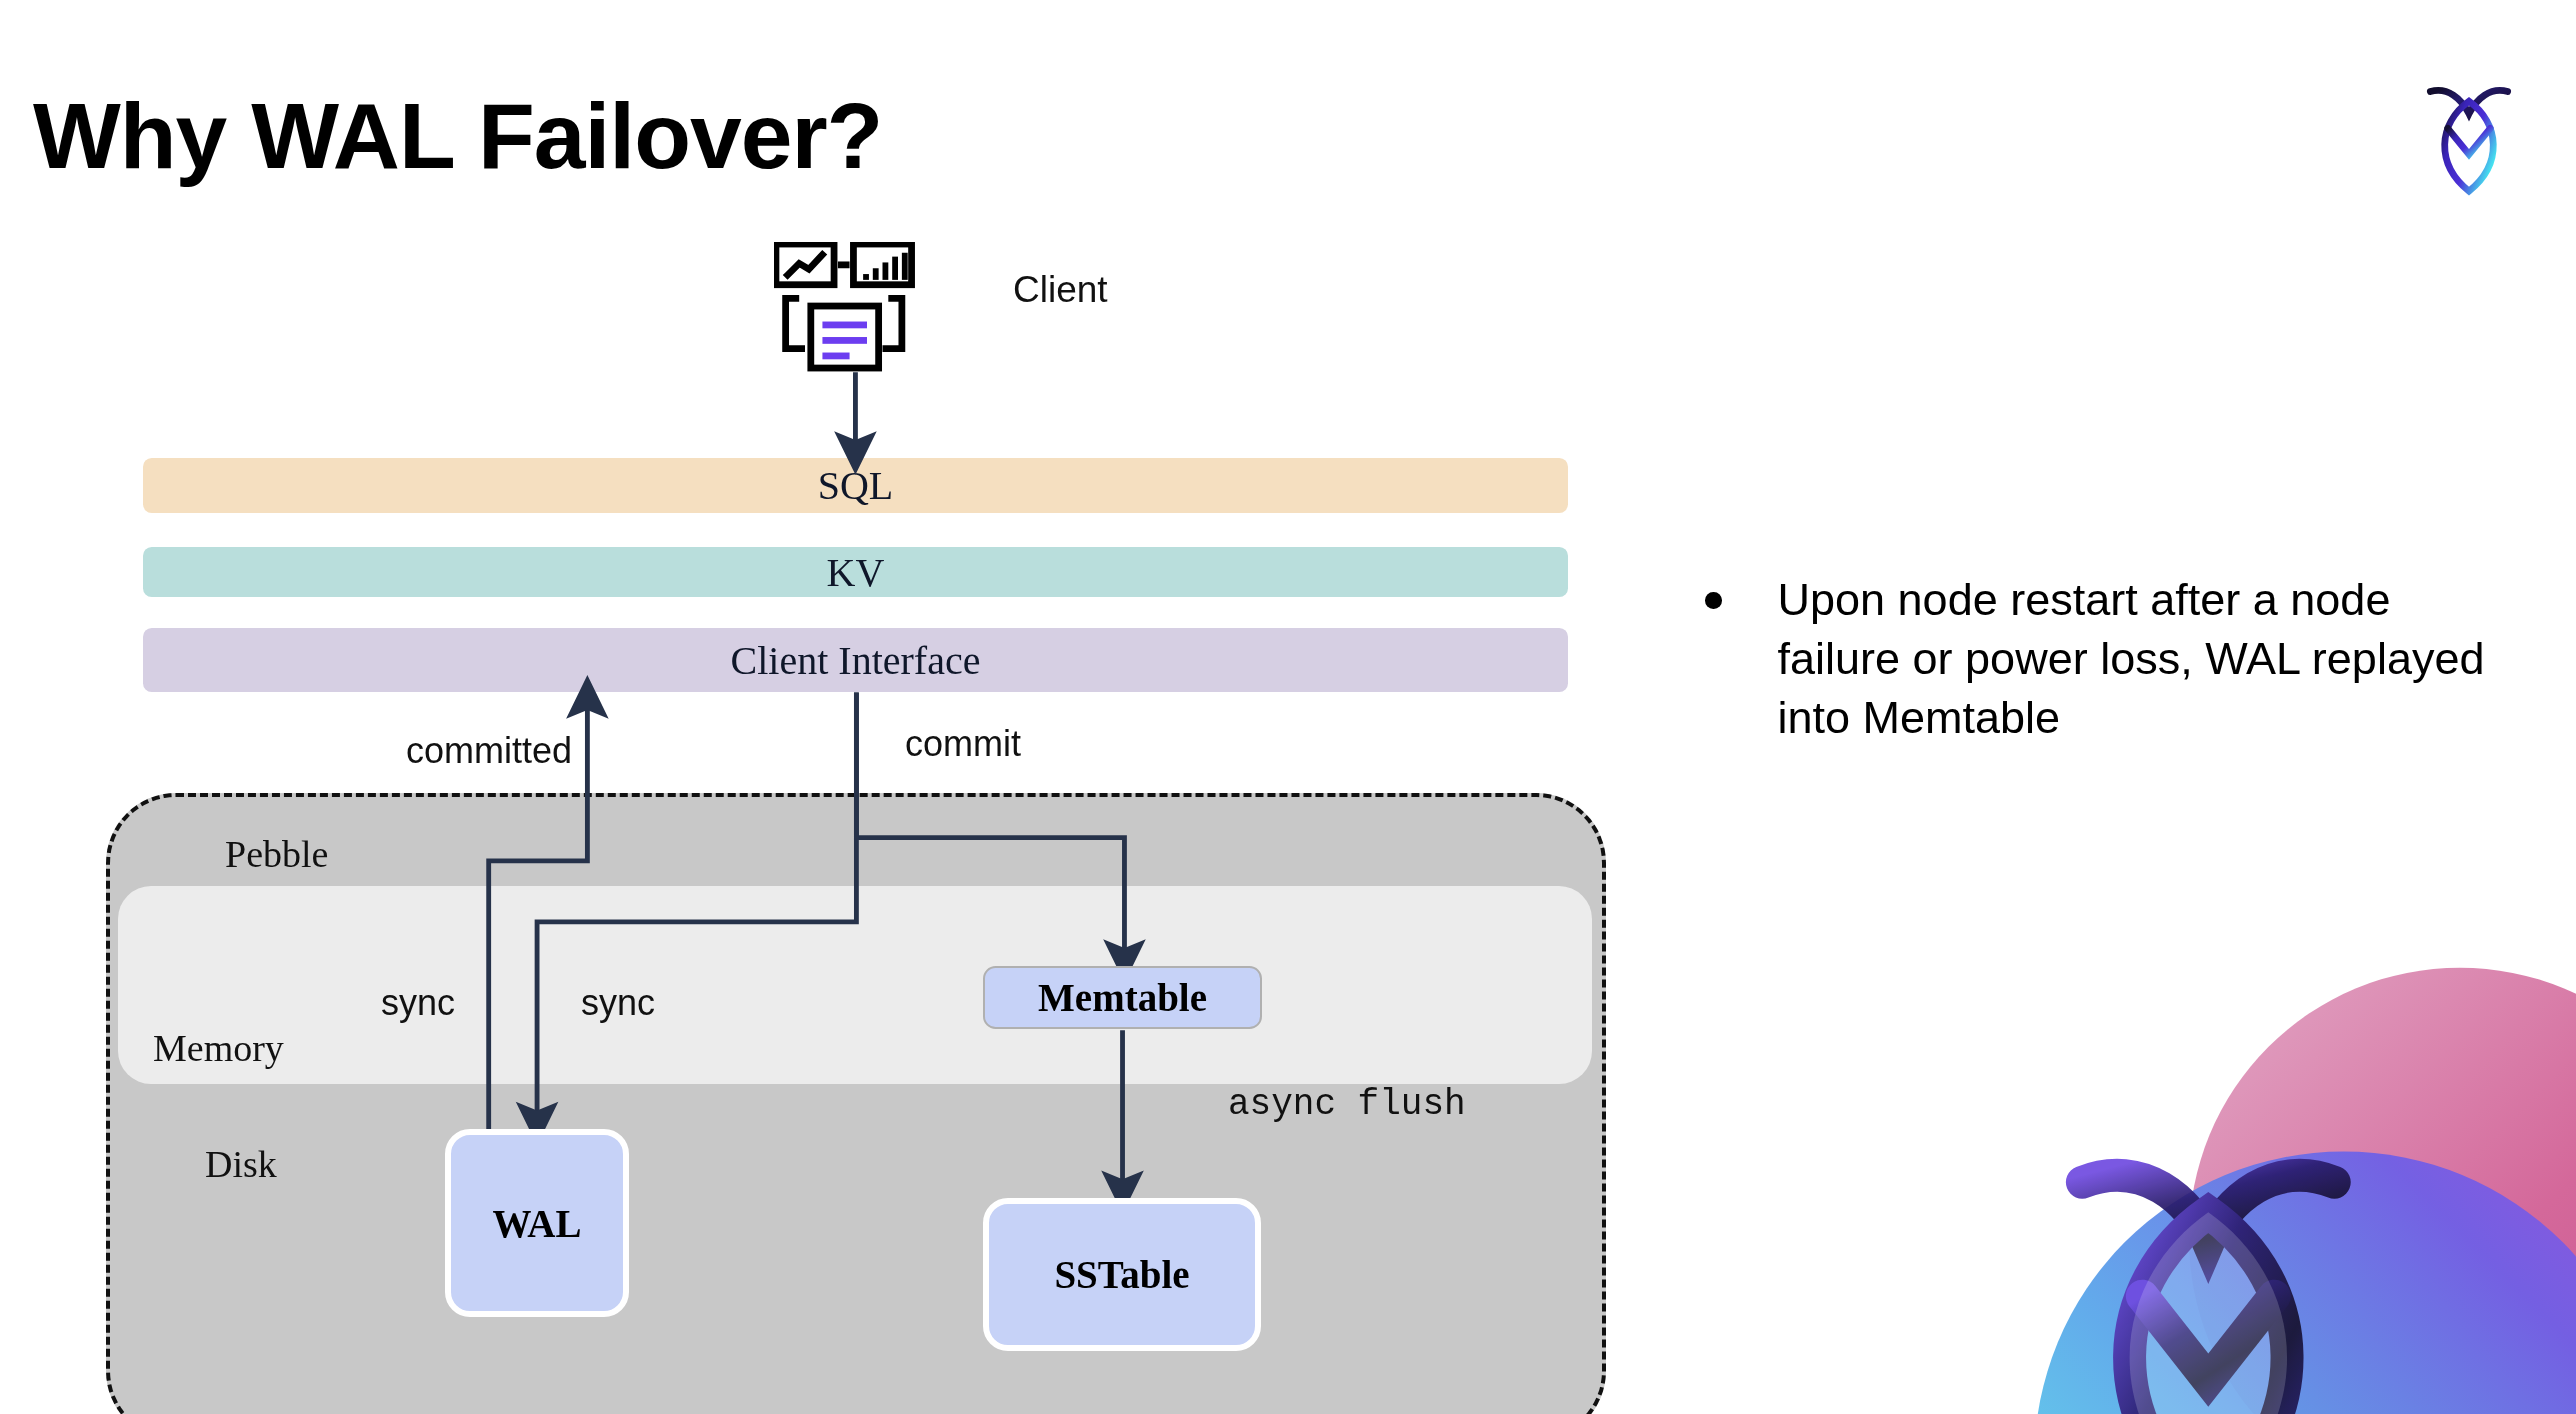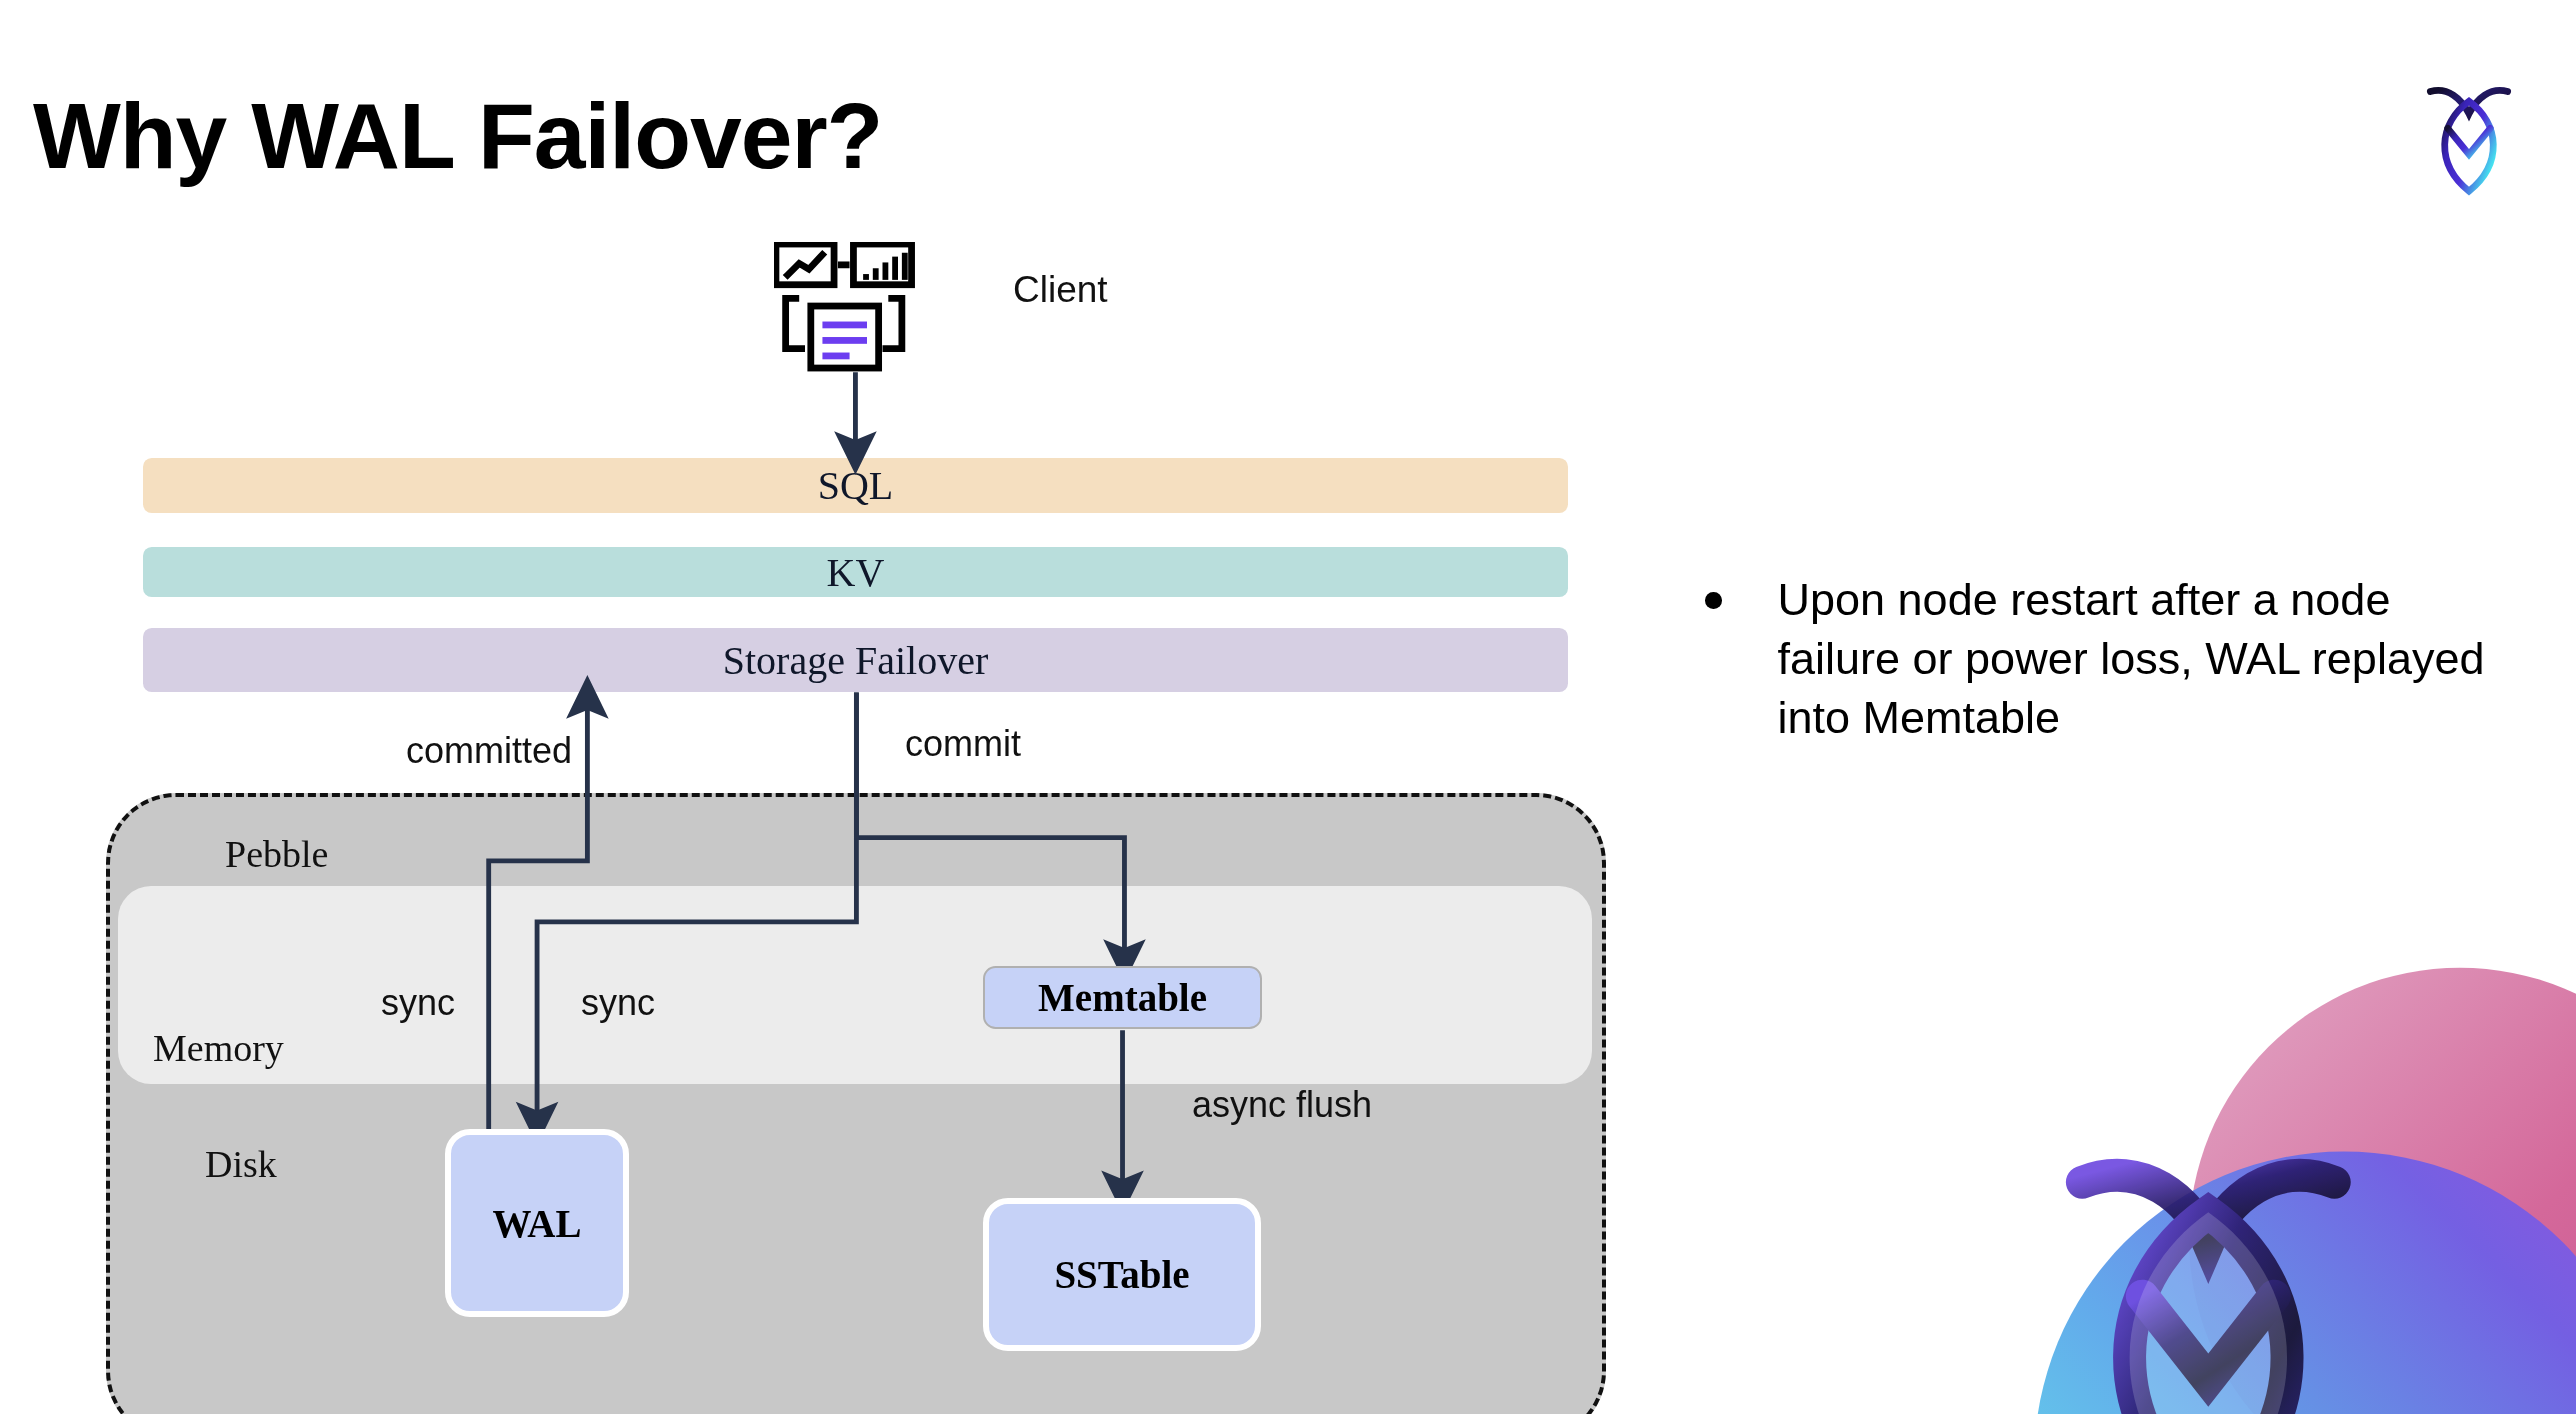--- a/index.html
+++ b/index.html
@@ -173,21 +173,21 @@
     position: absolute;
     font-family: "Liberation Sans", sans-serif;
     font-size: 36px;
     color: #111111;
     white-space: nowrap;
   }
   #lbl-committed { left: 406px; top: 684px; }
   #lbl-commit    { left: 905px; top: 677px; }
   #lbl-sync-1    { left: 381px; top: 936px; }
   #lbl-sync-2    { left: 581px; top: 936px; }
-  #lbl-async     { left: 1192px; top: 1038px; }
+  #lbl-async     { left: 1228px; top: 1038px; font-family: Liberation Mono, monospace; }
 
   
   #arrows {
     position: absolute;
     left: 0;
     top: 0;
     width: 2576px;
     height: 1415px;
     pointer-events: none;
   }
@@ -318,21 +318,21 @@
   </div>
   <div id="client-label">Client</div>
 
   <div class="layer-bar" id="bar-sql">
     <span>SQL</span>
   </div>
   <div class="layer-bar" id="bar-kv">
     <span>KV</span>
   </div>
   <div class="layer-bar" id="bar-storage">
-    <span>Storage Failover</span>
+    <span>Client Interface</span>
   </div>
 
   <div id="pebble-container"></div>
   <div id="memory-box"></div>
   <div id="pebble-label">Pebble</div>
   <div id="memory-label">Memory</div>
   <div id="disk-label">Disk</div>
 
   <svg id="arrows" viewBox="0 0 2662 1462">
     <defs>

